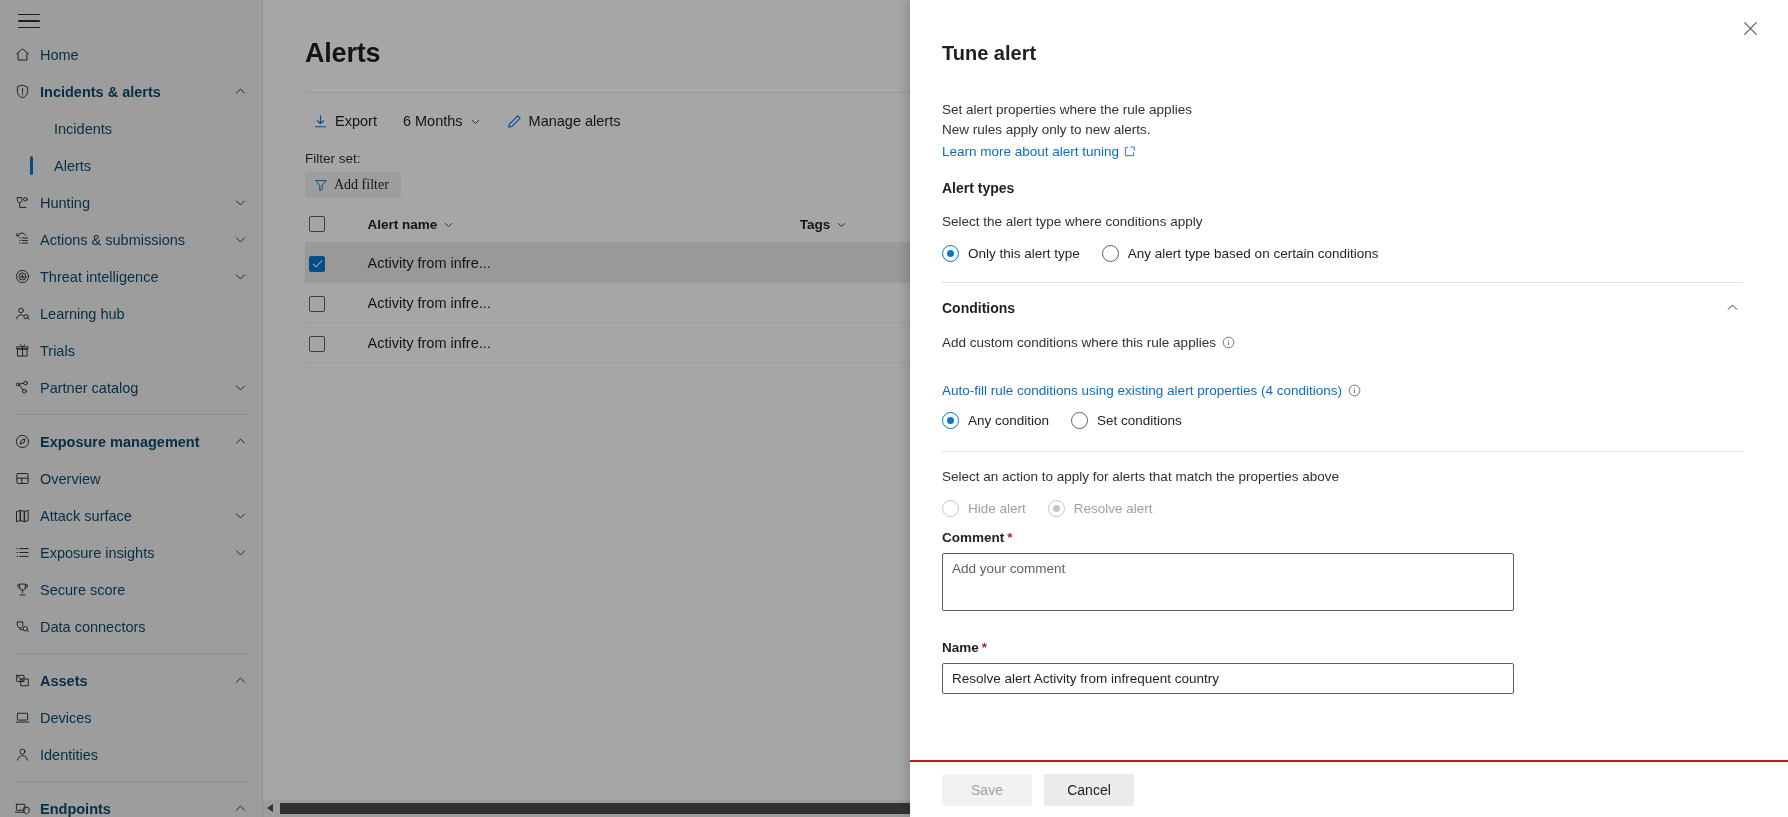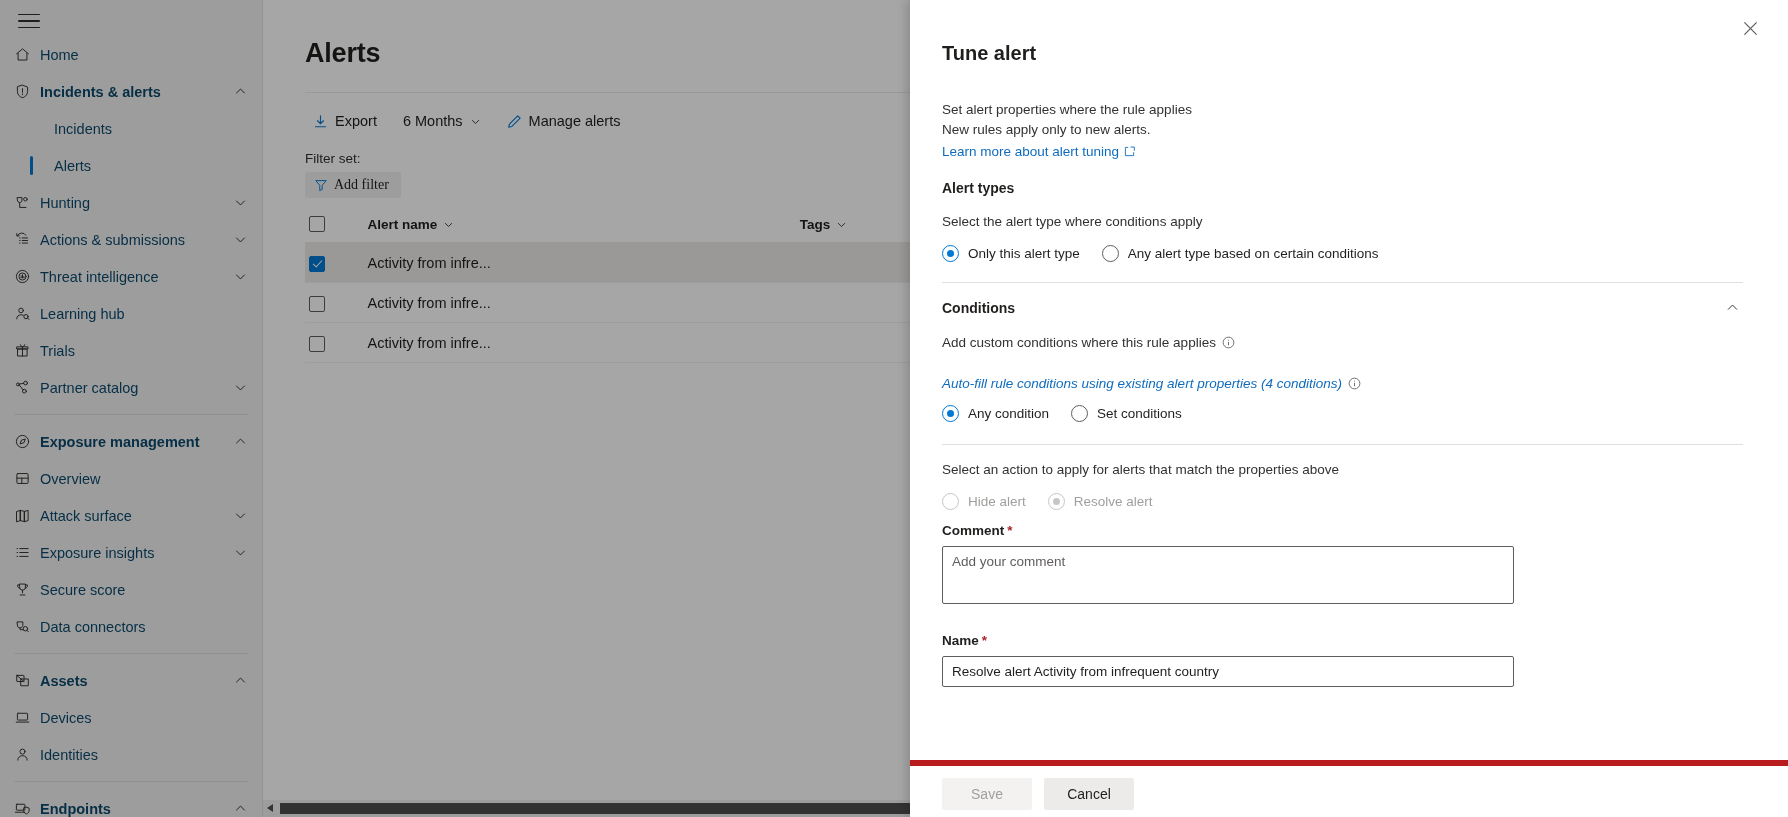--- a/index.html
+++ b/index.html
@@ -134,21 +134,21 @@
     background:#fff; outline:none;
   }
   textarea.tarea {
     display:block; width:572px; height:58px; border:1px solid #605e5c; border-radius:2px;
     padding:7px 9px; font-size:13.5px; color:#201f1e; font-family:"Liberation Sans", sans-serif;
     background:#fff; outline:none; resize:none;
   }
   textarea.tarea::placeholder, input.tbox::placeholder { color:#605e5c; }
   #footer-bar {
     position:absolute; left:0; right:0; bottom:0; height:57px; background:#ffffff;
-    border-top:6px solid #b91c1c;
+    border-top:2px solid #b91c1c;
   }
   .btn {
     height:32px; min-width:90px; padding:0 16px; font-size:14px;
     font-family:"Liberation Sans", sans-serif; border-radius:2px; cursor:pointer;
     border:1px solid transparent;
   }
   .btn.primary-disabled { background:#f3f2f1; color:#a19f9d; cursor:default; }
   .btn.secondary { background:#edebe9; color:#201f1e; }
 </style>
 </head>
@@ -633,21 +633,21 @@
                 <path d="M2.5 10.5 8 5 13.5 10.5" fill="none" stroke="#323130" stroke-width="1.2"></path>
               </svg>
           </div>
         </div>
         <div class="sub-line" style="margin-top:15px;">
           <span>Add custom conditions where this rule applies</span><span class="info-ic"><svg class="glyph" width="13" height="13" viewBox="0 0 16 16">
                 <circle cx="8" cy="8" r="6.6" fill="none" stroke="#605e5c" stroke-width="1.1"></circle>
                 <path d="M8 7.2v4.2M8 4.6v1.1" stroke="#605e5c" stroke-width="1.1"></path>
               </svg></span>
         </div>
-        <div style="margin-top:21px;font-style:italic;">
+        <div style="margin-top:28px;">
           <a class="link"><span>Auto-fill rule conditions using existing alert properties (4 conditions)</span></a><span class="info-ic"><svg class="glyph" width="13" height="13" viewBox="0 0 16 16">
                 <circle cx="8" cy="8" r="6.6" fill="none" stroke="#605e5c" stroke-width="1.1"></circle>
                 <path d="M8 7.2v4.2M8 4.6v1.1" stroke="#605e5c" stroke-width="1.1"></path>
               </svg></span>
         </div>
         <div class="radio-row" style="margin-top:13px;" id="conditions-radios">
             <div class="radio">
               <span class="rdot on"></span>
               <span>Any condition</span>
             </div>

